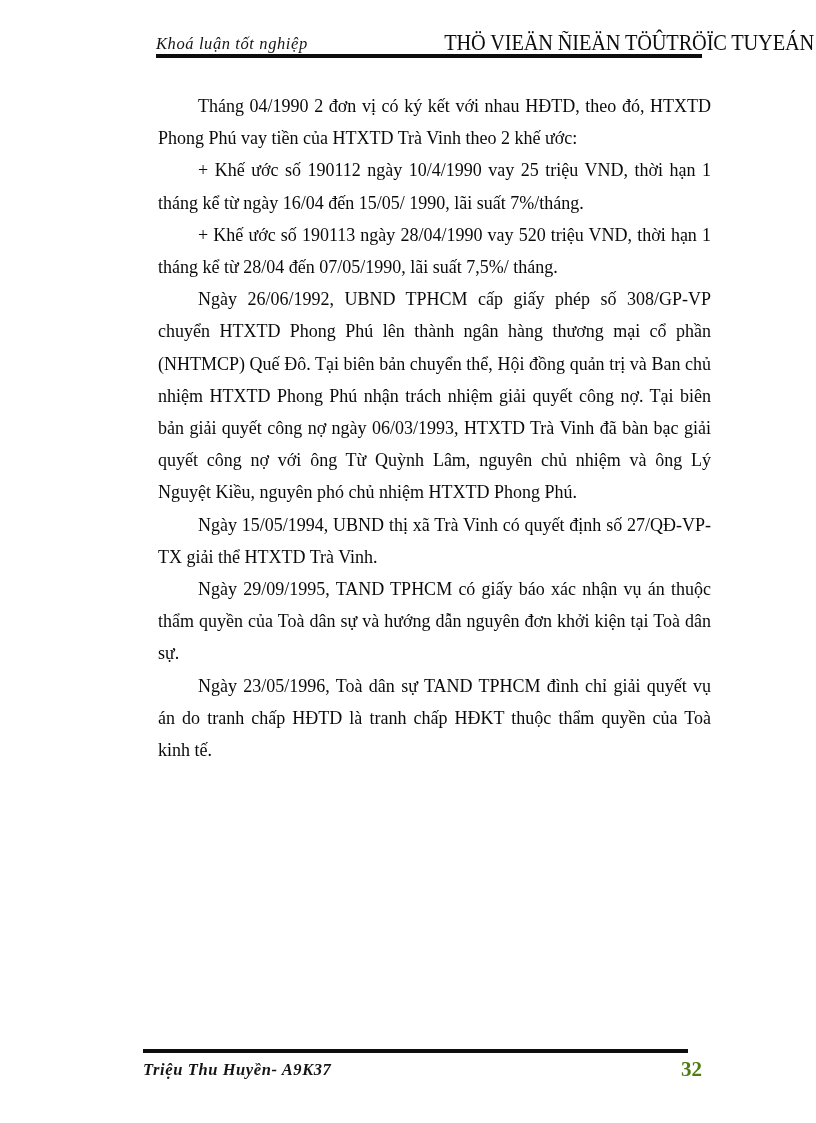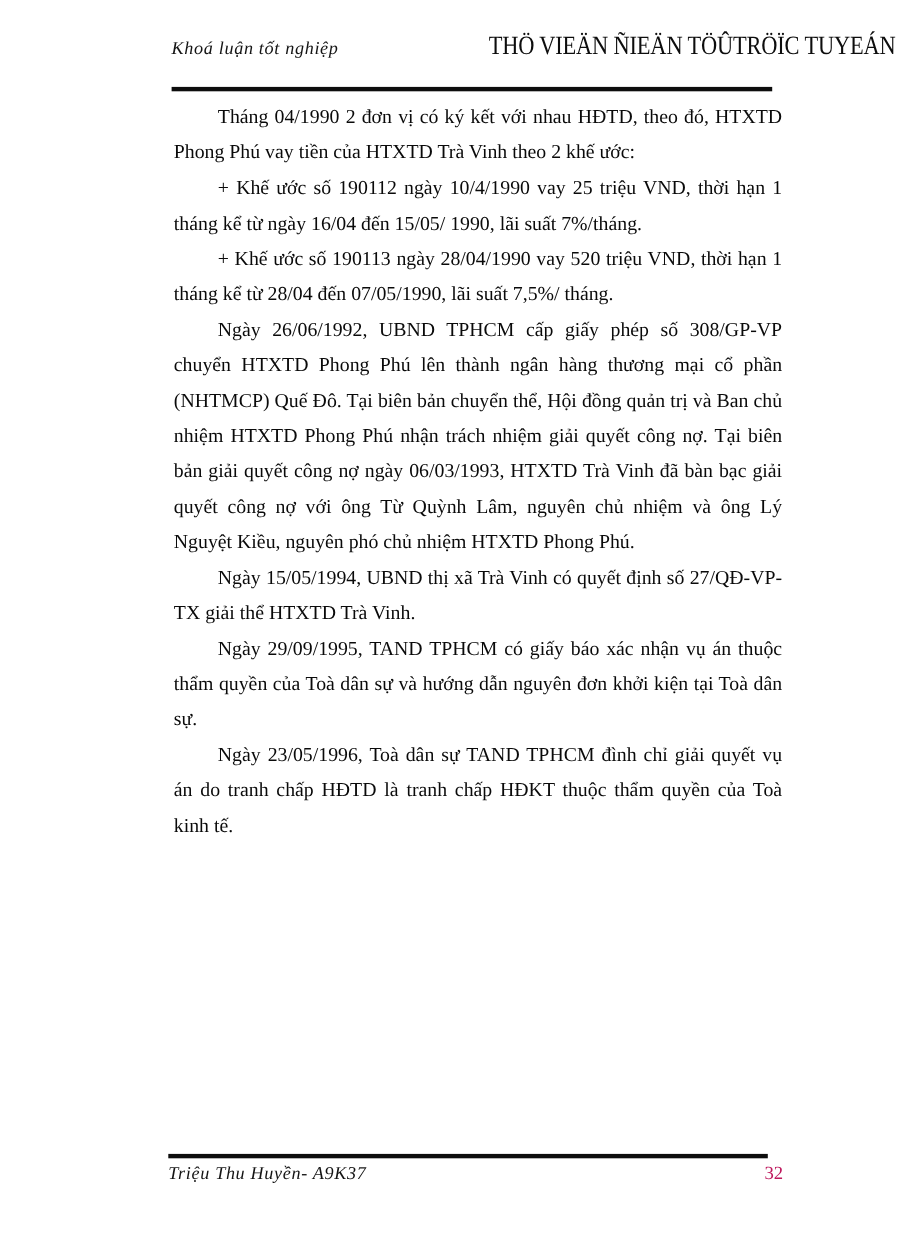--- a/index.html
+++ b/index.html
@@ -20,49 +20,49 @@
     color: #0d0d0d;
     transform: scaleX(0.85);
     transform-origin: 100% 50%;
     z-index: 5;
     letter-spacing: -0.2px;
   }
   .header {
     position: absolute;
     top: 34px; left: 156px; width: 546px;
     display: flex; justify-content: space-between; align-items: flex-end;
-    padding-bottom: 25px;
+    padding-bottom: 0;
     border-bottom: 4px solid #0d0d0d;
   }
   .script-text {
     font-style: italic;
     font-size: 16.5px;
     letter-spacing: 0.6px;
     color: #141414;
   }
   .content {
     position: absolute;
     top: 90px; left: 158px; width: 553px;
     font-size: 18px;
     line-height: 32.2px;
     text-align: justify;
   }
   .content p { margin: 0; text-indent: 40px; }
   .lead { font-weight: bold; text-decoration: underline; }
   .footer {
     position: absolute;
-    top: 1049px; left: 153px; width: 545px;
+    top: 1049px; left: 143px; width: 545px;
     border-top: 4px solid #0d0d0d;
     padding-top: 4px;
-    display: flex; justify-content: space-between; align-items: center;
+    display: flex; justify-content: space-between; align-items: center; font-weight: bold;
   }
   .pagenum {
-    font-size: 17px;
+    font-size: 21px;
     font-style: normal;
-    color: #be185d;
+    color: #4d7c0f;
     position: relative;
     right: -14px;
   }
 </style>
 </head>
 <body>
 
 <div class="watermark">THÖ VIEÄN ÑIEÄN TÖÛTRÖÏC TUYEÁN</div>
 
 <div class="header">

